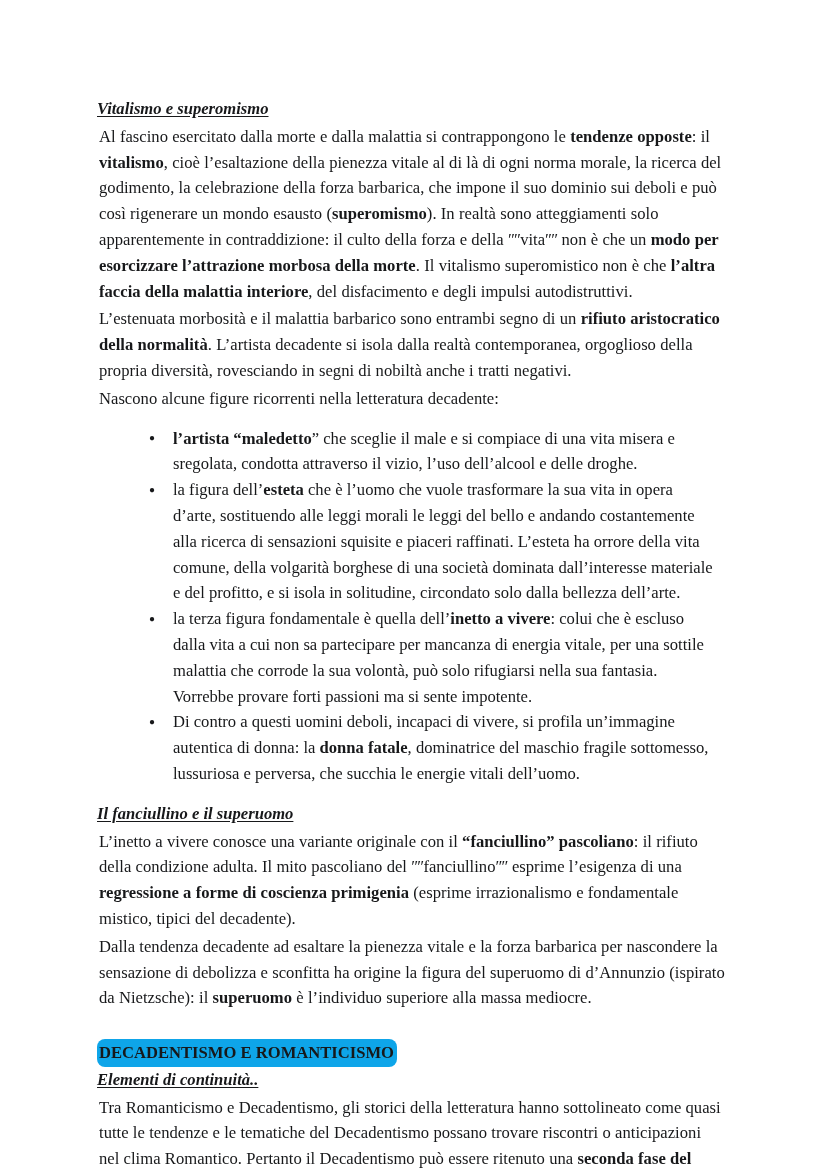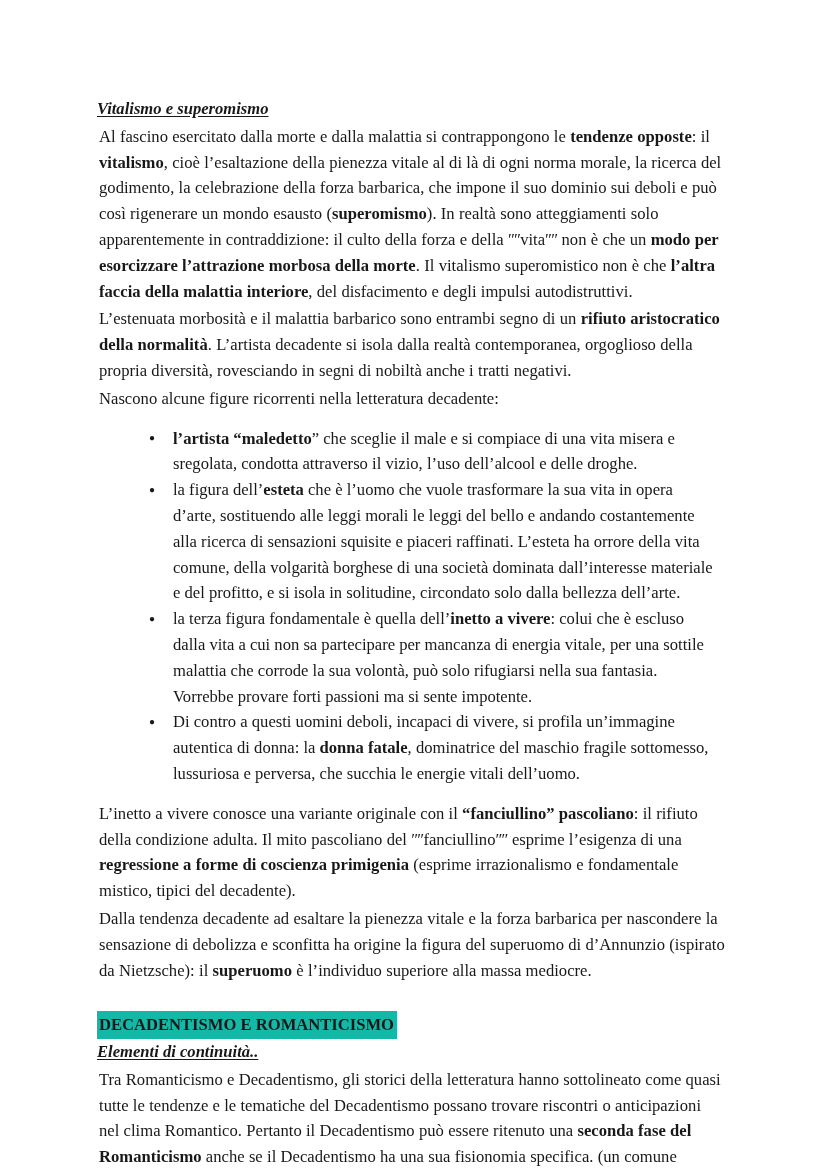--- a/index.html
+++ b/index.html
@@ -47,22 +47,23 @@
     text-underline-offset: 2px;
   }
   .section-title {
     font-size: 16.6px;
     line-height: 25.8px;
     margin: 0;
     font-weight: bold;
     display: inline-block;
   }
   .hl {
-    background: #14b8a6;
+    background: #0ea5e9;
     padding: 1px 3px 1px 2px;
+    border-radius: 8px;
   }
   b, .b {
     font-weight: bold;
   }
   .u {
     text-underline-offset: 2px;
   }
 
   
   ul.bullets {
@@ -104,20 +105,21 @@
       <p class="para">Nascono alcune figure ricorrenti nella letteratura decadente:</p>
       <ul class="bullets">
         <li><span class="b">l’artista “</span><span class="b">maledetto</span><span>”</span><span> che sceglie il male e si compiace di una vita misera e sregolata, condotta attraverso il vizio, l’uso dell’alcool e delle droghe.</span></li>
         <li><span>la figura dell’</span><span class="b">esteta</span><span> che è l’uomo che vuole trasformare la sua vita in opera d’arte, sostituendo alle leggi morali le leggi del bello e andando costantemente alla ricerca di sensazioni squisite e piaceri raffinati. L’esteta ha orrore della vita comune, della volgarità borghese di una società dominata dall’interesse materiale e del profitto, e si isola in solitudine, circondato solo dalla bellezza dell’arte.</span></li>
         <li><span>la terza figura fondamentale è quella dell’</span><span class="b">inetto a vivere</span><span>: colui che è escluso dalla vita a cui non sa partecipare per mancanza di energia vitale, per una sottile malattia che corrode la sua volontà, </span><span class="u">può solo rifugiarsi nella sua fantasia</span><span>. Vorrebbe provare forti passioni ma si sente impotente.</span></li>
         <li><span>Di contro a questi uomini deboli, incapaci di vivere, si profila un’immagine autentica di donna: la </span><span class="b">donna fatale</span><span>, dominatrice del maschio fragile sottomesso, lussuriosa e perversa, che succhia le energie vitali dell’uomo.</span></li>
       </ul>
     </div>
 
     <div>
+      <div class="subhead">Il fanciullino e il superuomo</div>
       <p class="para"><span>L’inetto a vivere conosce una variante originale con il </span><span class="b">“fanciullino” pascoliano</span><span>: il rifiuto della condizione adulta. Il mito pascoliano del ʺʺfanciullinoʺʺ esprime l’esigenza di una </span><span class="b">regressione a forme di coscienza primigenia</span><span> (esprime irrazionalismo e fondamentale mistico, tipici del decadente).</span></p>
       <p class="para"><span>Dalla tendenza decadente ad esaltare la pienezza vitale e la forza barbarica per nascondere la sensazione di debolizza e sconfitta ha origine la figura del superuomo di d’Annunzio (ispirato da Nietzsche): il </span><span class="b">superuomo</span><span> è l’individuo superiore alla massa mediocre.</span></p>
     </div>
 
     <div class="spacer-lg"></div>
 
     <div>
       <div>
         <span class="section-title hl">DECADENTISMO E ROMANTICISMO</span>
       </div>

